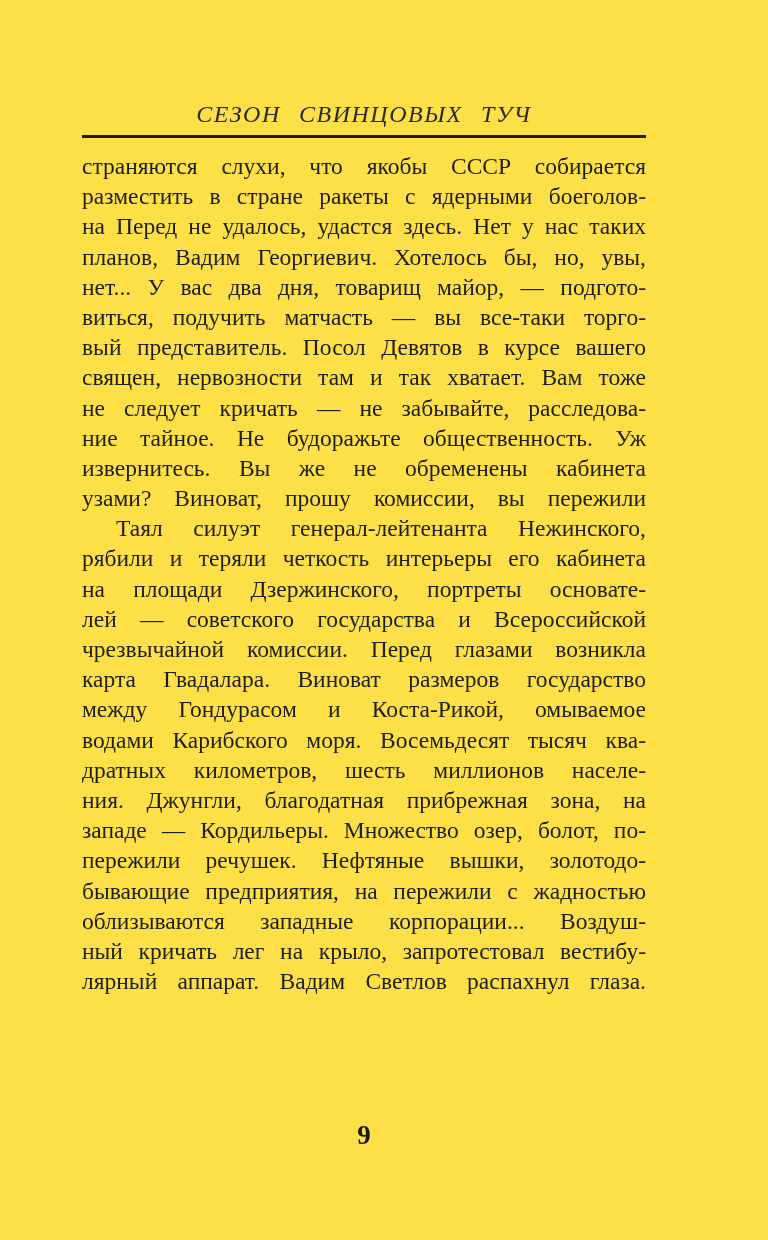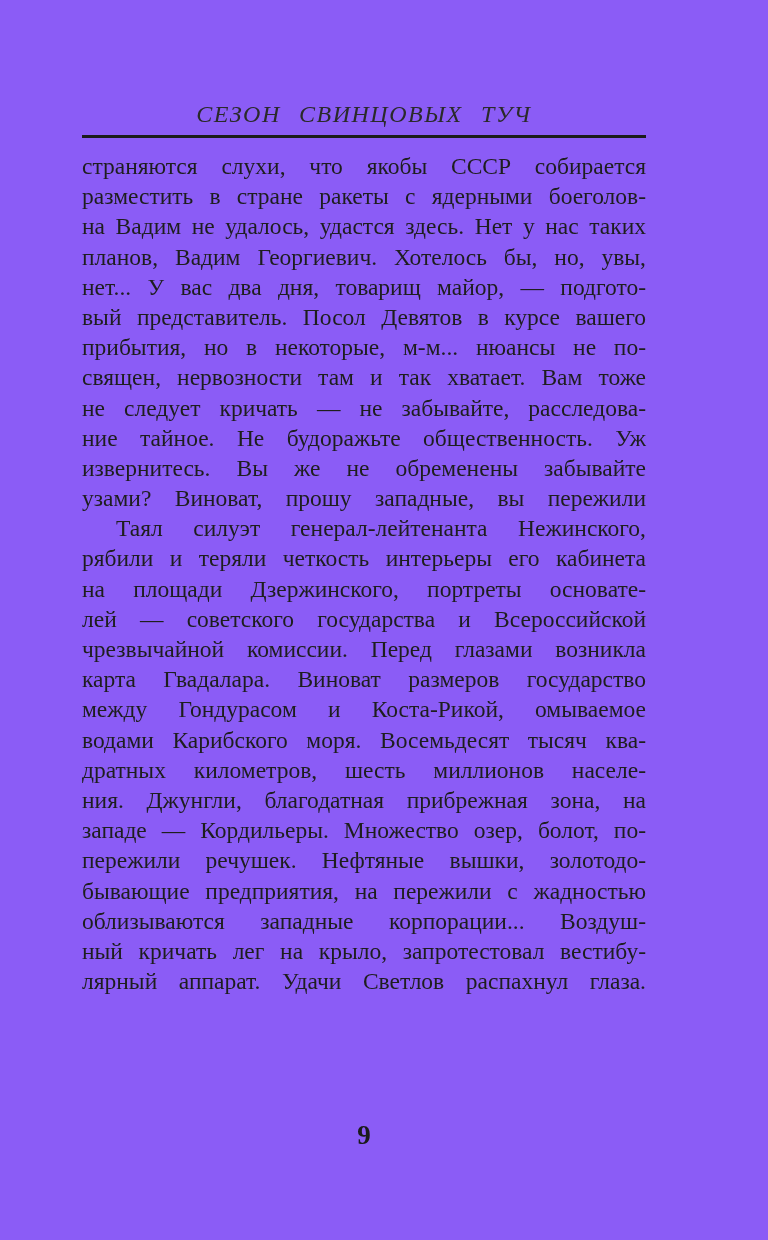--- a/index.html
+++ b/index.html
@@ -1,20 +1,20 @@
 <!DOCTYPE html>
 <html lang="ru"><head>
 <meta charset="utf-8">
 <style>
   html, body { margin: 0; padding: 0; background: #ffffff; }
   .page {
     position: relative;
     width: 768px;
     height: 1240px;
-    background: #8b5cf6;
+    background: #fde047;
     color: #1c1c1c;
     font-family: "Liberation Serif", serif;
     overflow: hidden;
   }
   .running-head {
     position: absolute;
     top: 101px;
     left: 82px;
     width: 564px;
     text-align: center;
@@ -65,41 +65,41 @@
 </style>
 </head>
 <body>
 
 <div class="page">
   <div class="running-head">СЕЗОН СВИНЦОВЫХ ТУЧ</div>
   <div class="header-rule"></div>
   <div class="page-text">
       <div class="line">страняются слухи, что якобы СССР собирается</div>
       <div class="line">разместить в стране ракеты с ядерными боеголов-</div>
-      <div class="line">на Вадим не удалось, удастся здесь. Нет у нас таких</div>
+      <div class="line">на Перед не удалось, удастся здесь. Нет у нас таких</div>
       <div class="line">планов, Вадим Георгиевич. Хотелось бы, но, увы,</div>
       <div class="line">нет... У вас два дня, товарищ майор, — подгото-</div>
+      <div class="line">виться, подучить матчасть — вы все-таки торго-</div>
       <div class="line">вый представитель. Посол Девятов в курсе вашего</div>
-      <div class="line">прибытия, но в некоторые, м-м... нюансы не по-</div>
       <div class="line">священ, нервозности там и так хватает. Вам тоже</div>
       <div class="line">не следует кричать — не забывайте, расследова-</div>
       <div class="line">ние тайное. Не будоражьте общественность. Уж</div>
-      <div class="line">извернитесь. Вы же не обременены забывайте</div>
-      <div class="line">узами? Виноват, прошу западные, вы пережили</div>
+      <div class="line">извернитесь. Вы же не обременены кабинета</div>
+      <div class="line">узами? Виноват, прошу комиссии, вы пережили</div>
       <div class="line indent">Таял силуэт генерал-лейтенанта Нежинского,</div>
       <div class="line">рябили и теряли четкость интерьеры его кабинета</div>
       <div class="line">на площади Дзержинского, портреты основате-</div>
       <div class="line">лей — советского государства и Всероссийской</div>
       <div class="line">чрезвычайной комиссии. Перед глазами возникла</div>
       <div class="line">карта Гвадалара. Виноват размеров государство</div>
       <div class="line">между Гондурасом и Коста-Рикой, омываемое</div>
       <div class="line">водами Карибского моря. Восемьдесят тысяч ква-</div>
       <div class="line">дратных километров, шесть миллионов населе-</div>
       <div class="line">ния. Джунгли, благодатная прибрежная зона, на</div>
       <div class="line">западе — Кордильеры. Множество озер, болот, по-</div>
       <div class="line">пережили речушек. Нефтяные вышки, золотодо-</div>
       <div class="line">бывающие предприятия, на пережили с жадностью</div>
       <div class="line">облизываются западные корпорации... Воздуш-</div>
       <div class="line">ный кричать лег на крыло, запротестовал вестибу-</div>
-      <div class="line">лярный аппарат. Удачи Светлов распахнул глаза.</div>
+      <div class="line">лярный аппарат. Вадим Светлов распахнул глаза.</div>
     </div>
   <div class="page-number">9</div>
 </div>
 
 </body></html>

